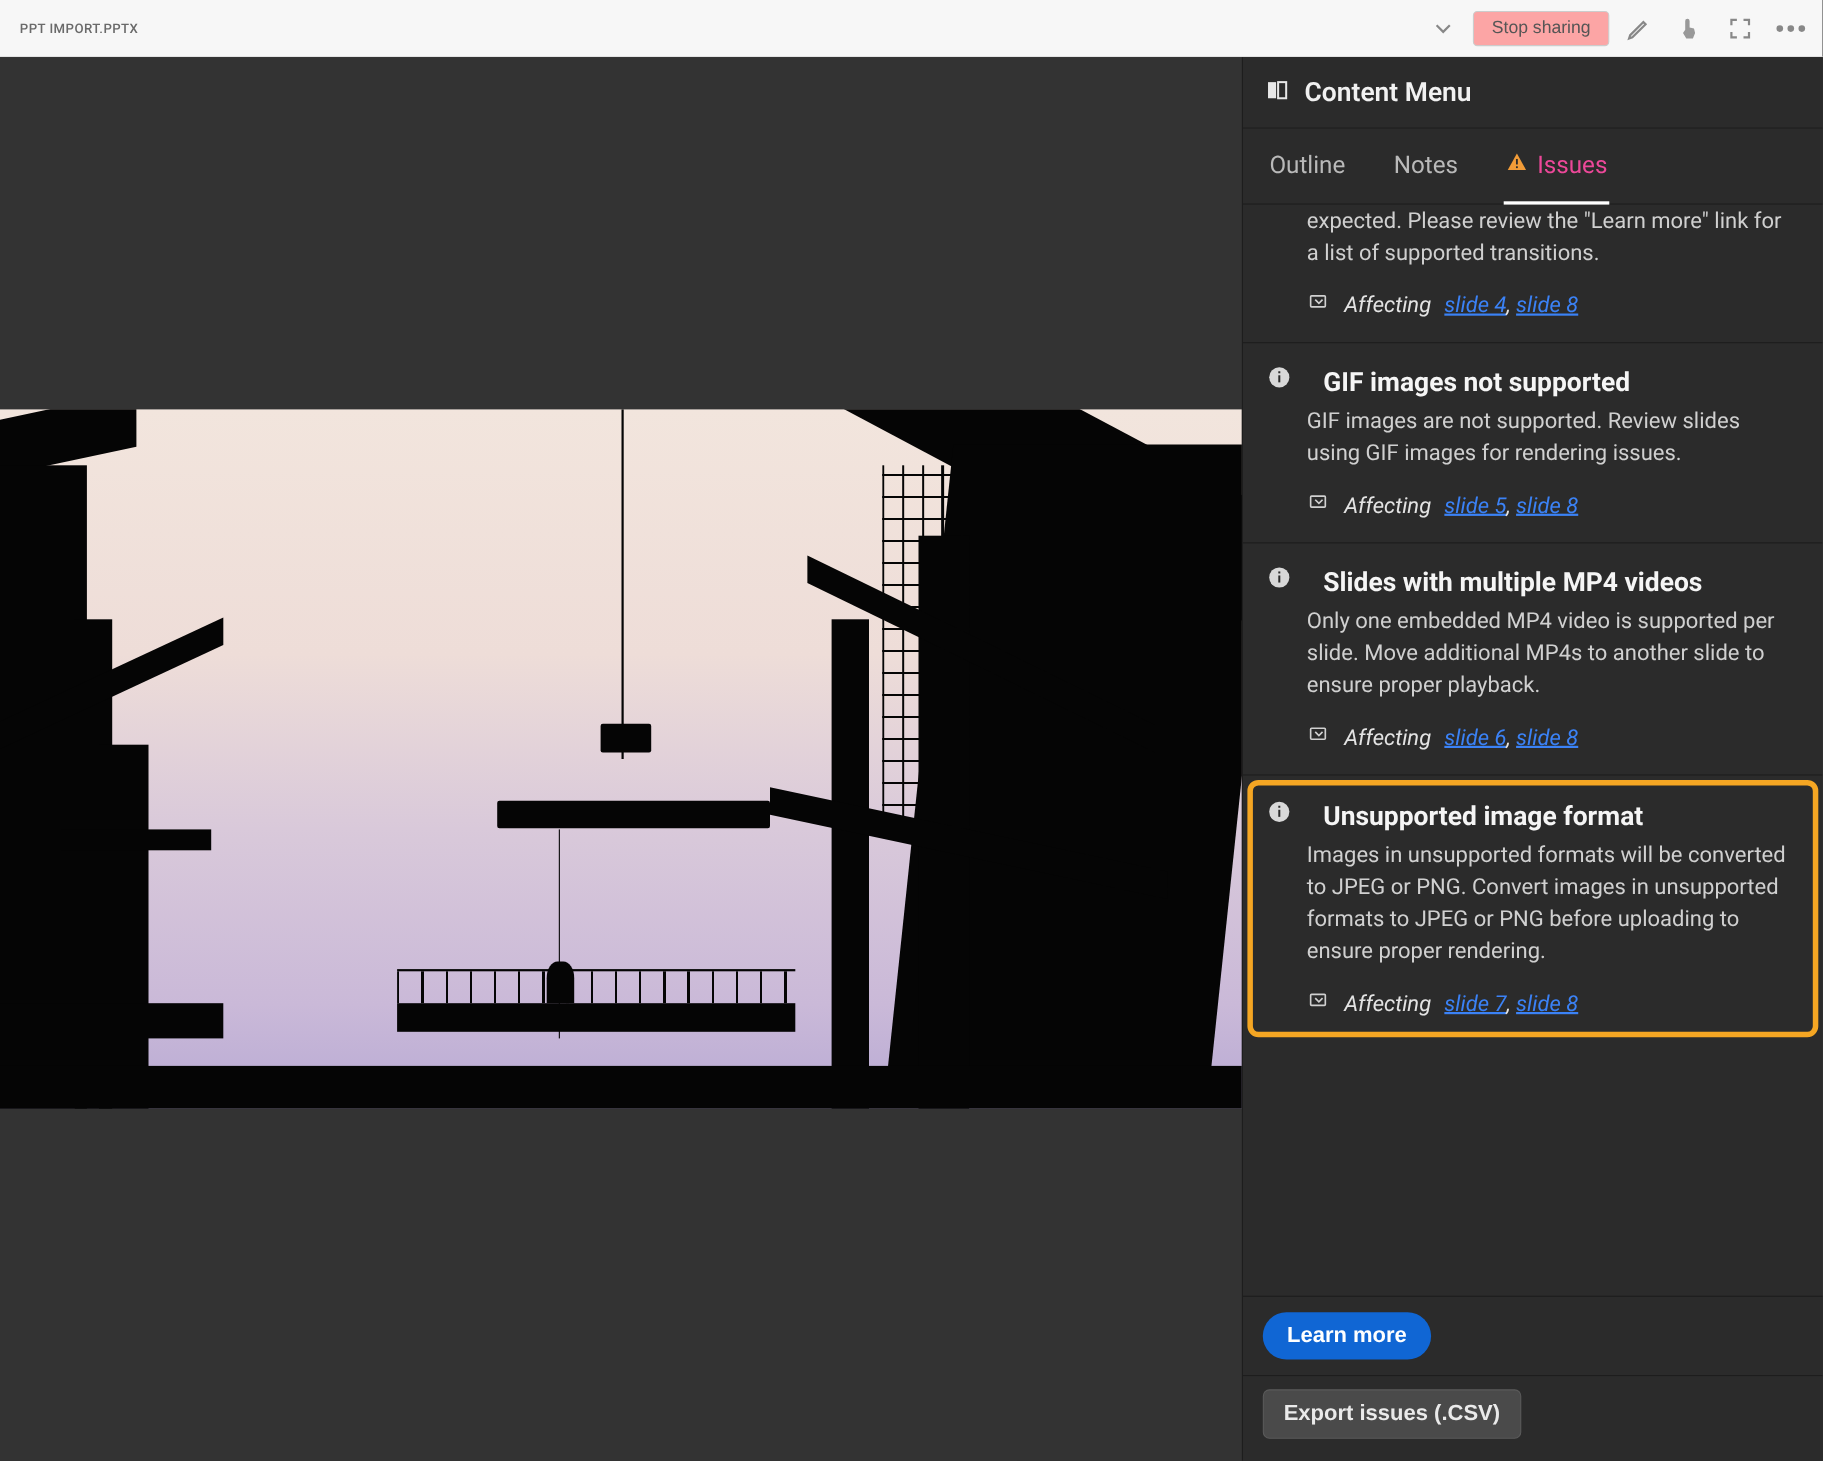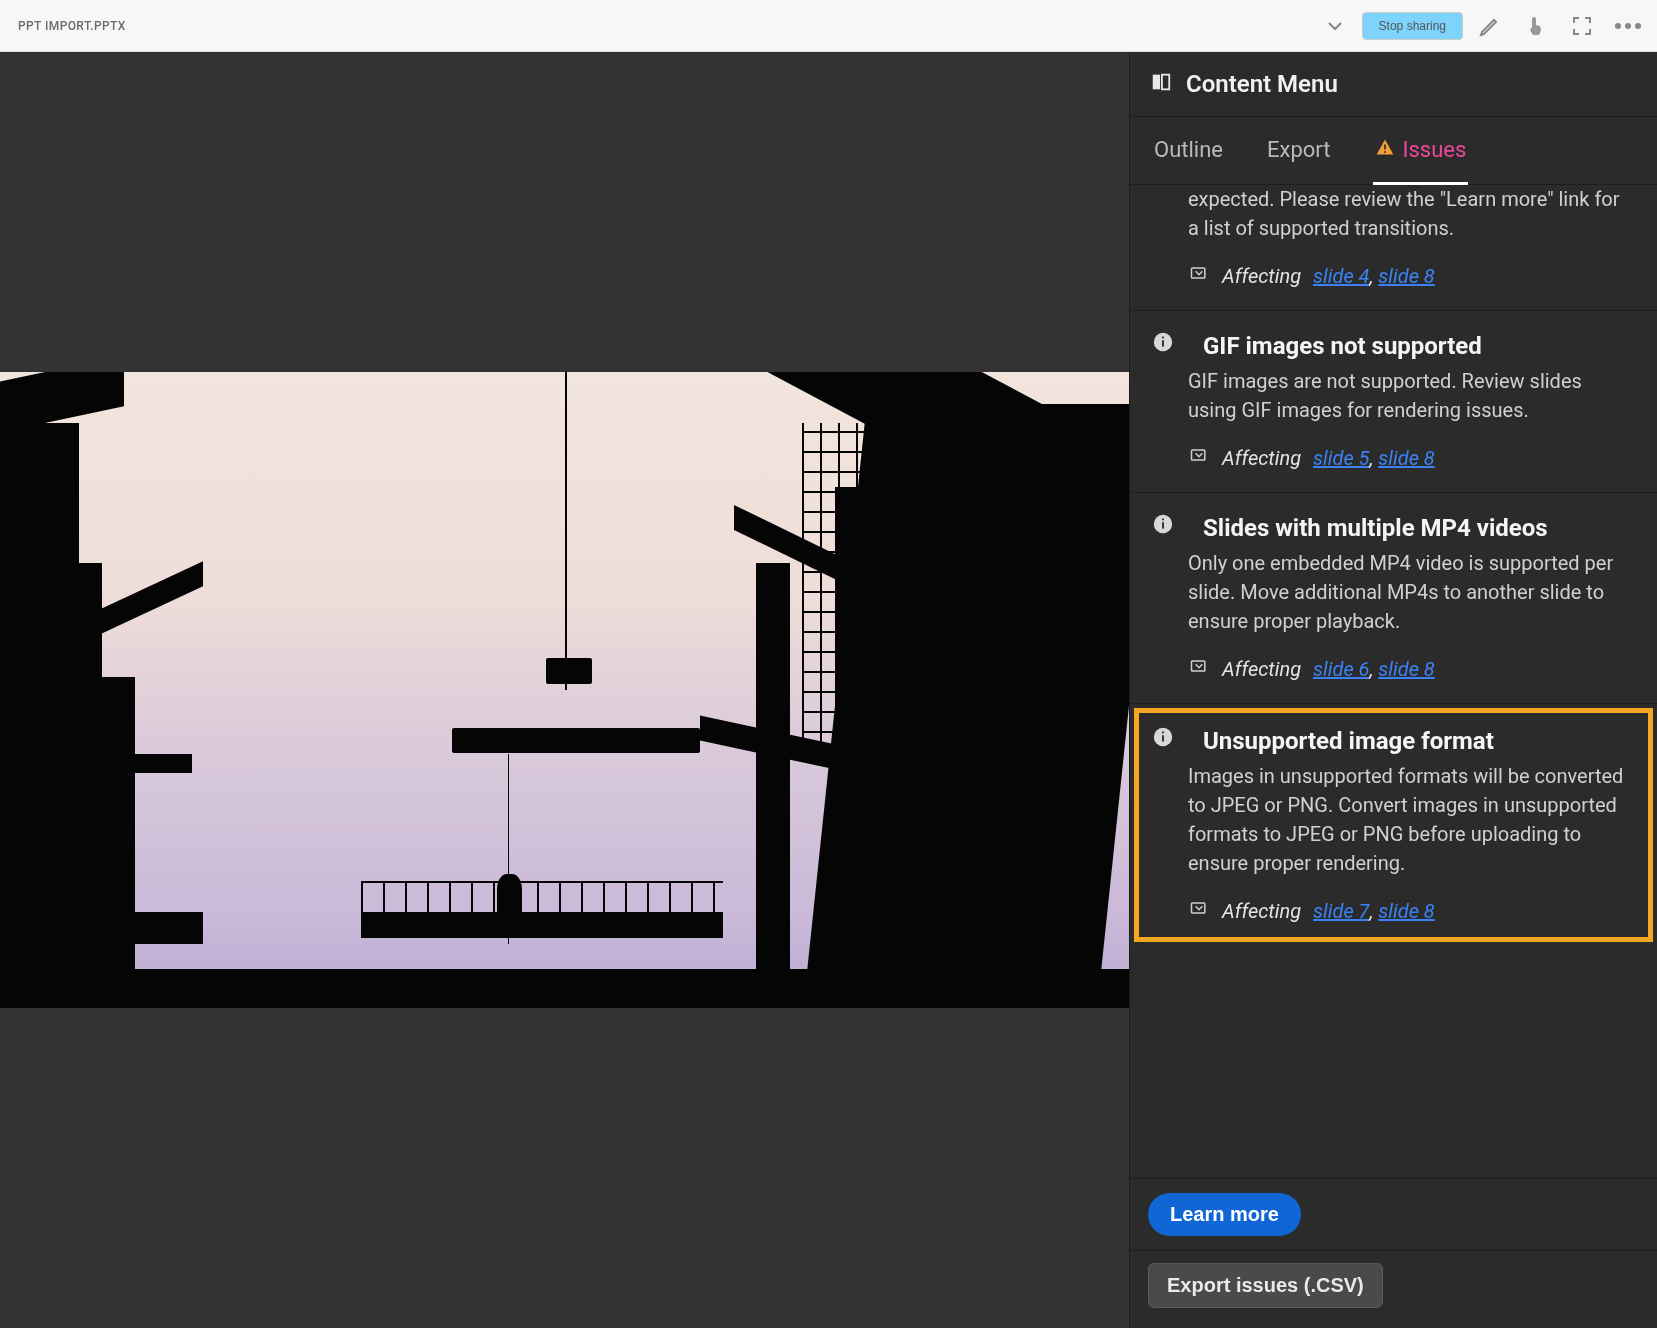--- a/index.html
+++ b/index.html
@@ -31,23 +31,23 @@
   .top-icon {
     width: 38px; height: 38px;
     display: flex; align-items: center; justify-content: center;
     color: #888;
     cursor: pointer;
     border-radius: 4px;
   }
   .top-icon svg { width: 24px; height: 24px; stroke: currentColor; fill: none; stroke-width: 2; }
   .stop-btn {
     border: 1px solid #ccc;
-    background: #7dd3fc;
+    background: #fca5a5;
     color: #555;
-    font-size: 12px;
+    font-size: 16px;
     padding: 6px 16px;
     border-radius: 4px;
     cursor: pointer;
   }
   .more-dots {
     display: flex; gap: 4px; align-items: center; justify-content: center;
     width: 38px; height: 38px; cursor: pointer;
   }
   .more-dots span {
     width: 6px; height: 6px; background: #888; border-radius: 50%;
@@ -175,21 +175,21 @@
   .issues-scroll::-webkit-scrollbar-thumb { background:#555; border-radius:5px; }
 
   .issue {
     padding: 20px 22px 22px 22px;
     border-bottom: 1px solid #1d1d1d;
     position: relative;
   }
   .issue.highlighted {
     outline: 5px solid #f5a623;
     outline-offset: -5px;
-    border-radius: 0;
+    border-radius: 10px;
   }
   .issue:last-of-type.highlighted { margin: 4px; padding:18px; }
   .issue-cut { padding-top: 0; }
   .issue-head {
     display: flex; gap: 29px; align-items: flex-start;
   }
   .info-icon svg { width:22px; height:22px; fill:#d8d8d8; }
   .issue-title {
     font-size: 24px; font-weight: 700; color:#f5f5f5; line-height:1.25;
   }
@@ -315,21 +315,21 @@
         <svg viewBox="0 0 24 24">
             <rect x="3" y="4" width="8" height="16" fill="#e8e8e8"></rect>
             <rect x="13" y="4" width="8" height="16" fill="none" stroke="#e8e8e8" stroke-width="2"></rect>
           </svg>
       </span>
       <div class="panel-title">Content Menu</div>
     </div>
 
     <div class="tabs">
       <div class="tab">Outline</div>
-      <div class="tab">Export</div>
+      <div class="tab">Notes</div>
       <div class="tab active">
         <span class="warn-tri">
           <svg viewBox="0 0 24 24">
               <path d="M12 3L2 21h20L12 3z"></path>
               <rect x="11" y="9" width="2" height="6" fill="#2b2b2b"></rect>
               <rect x="11" y="17" width="2" height="2" fill="#2b2b2b"></rect>
             </svg>
         </span>
         <span>Issues</span>
       </div>

